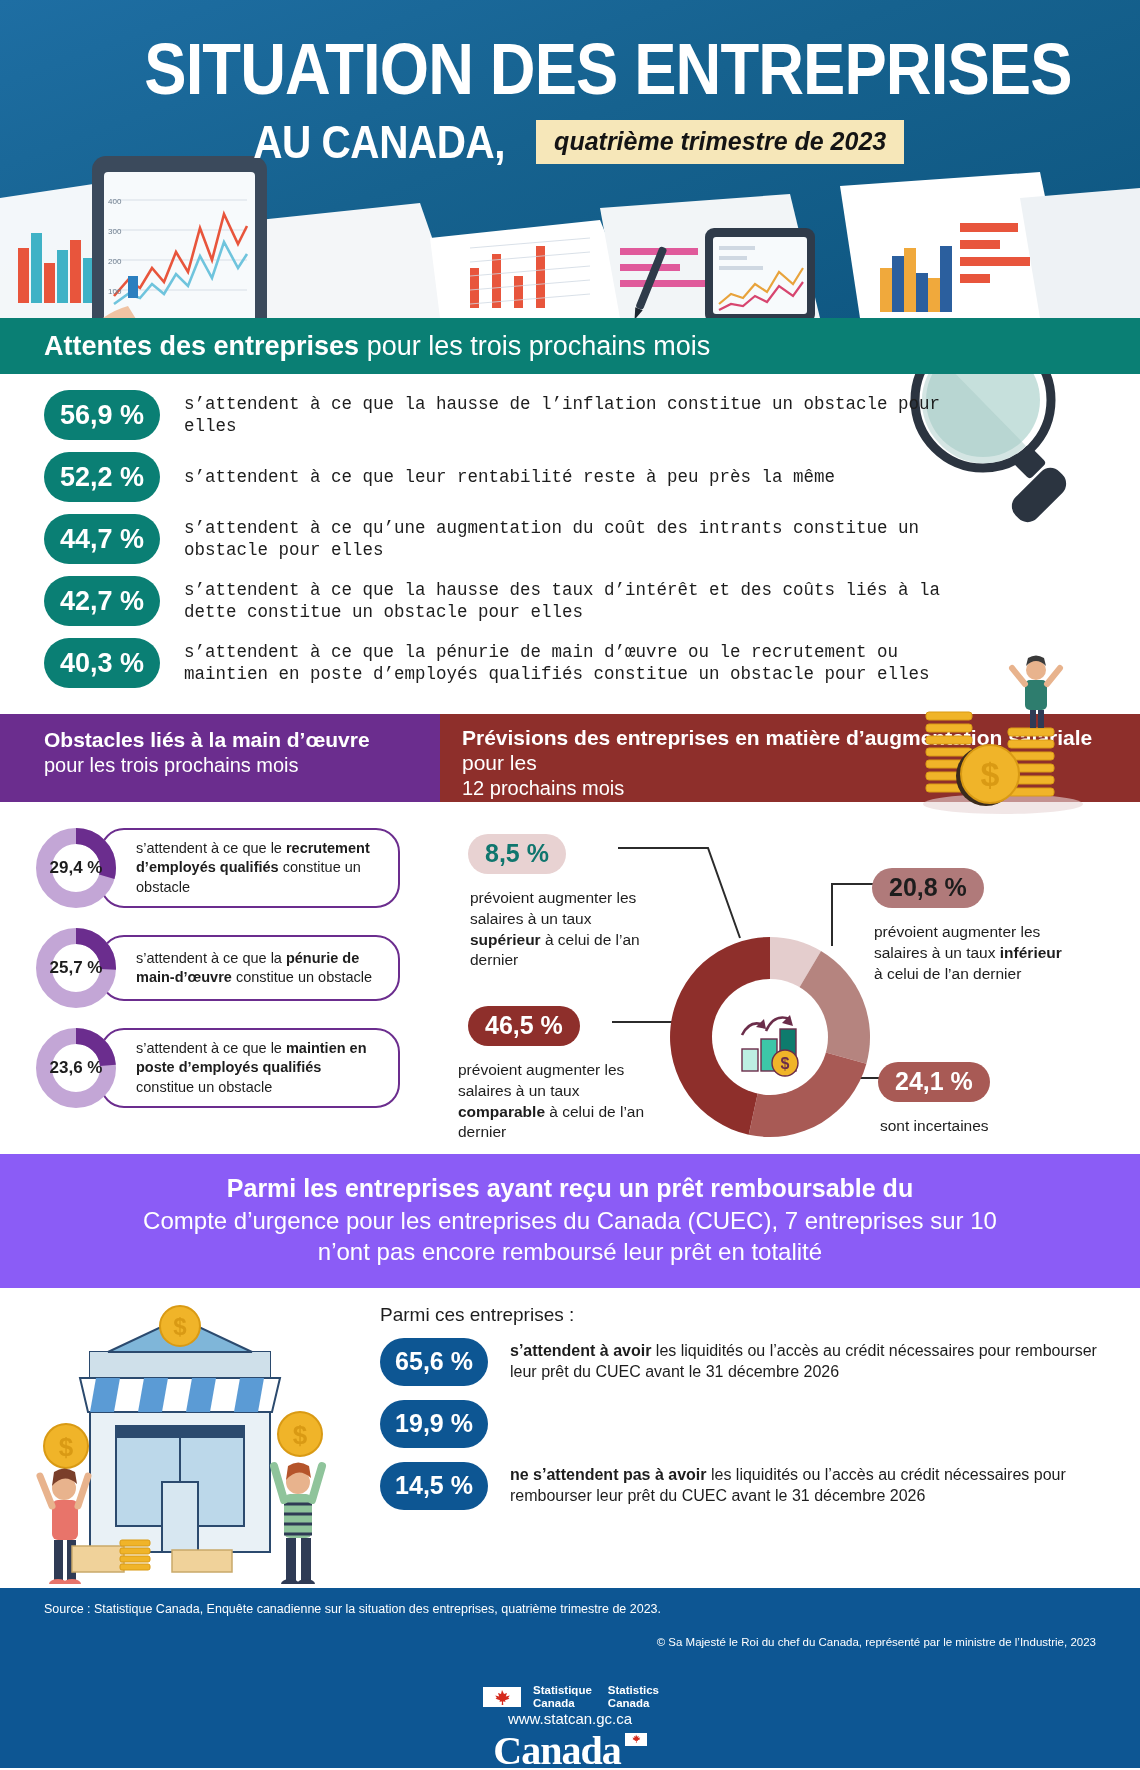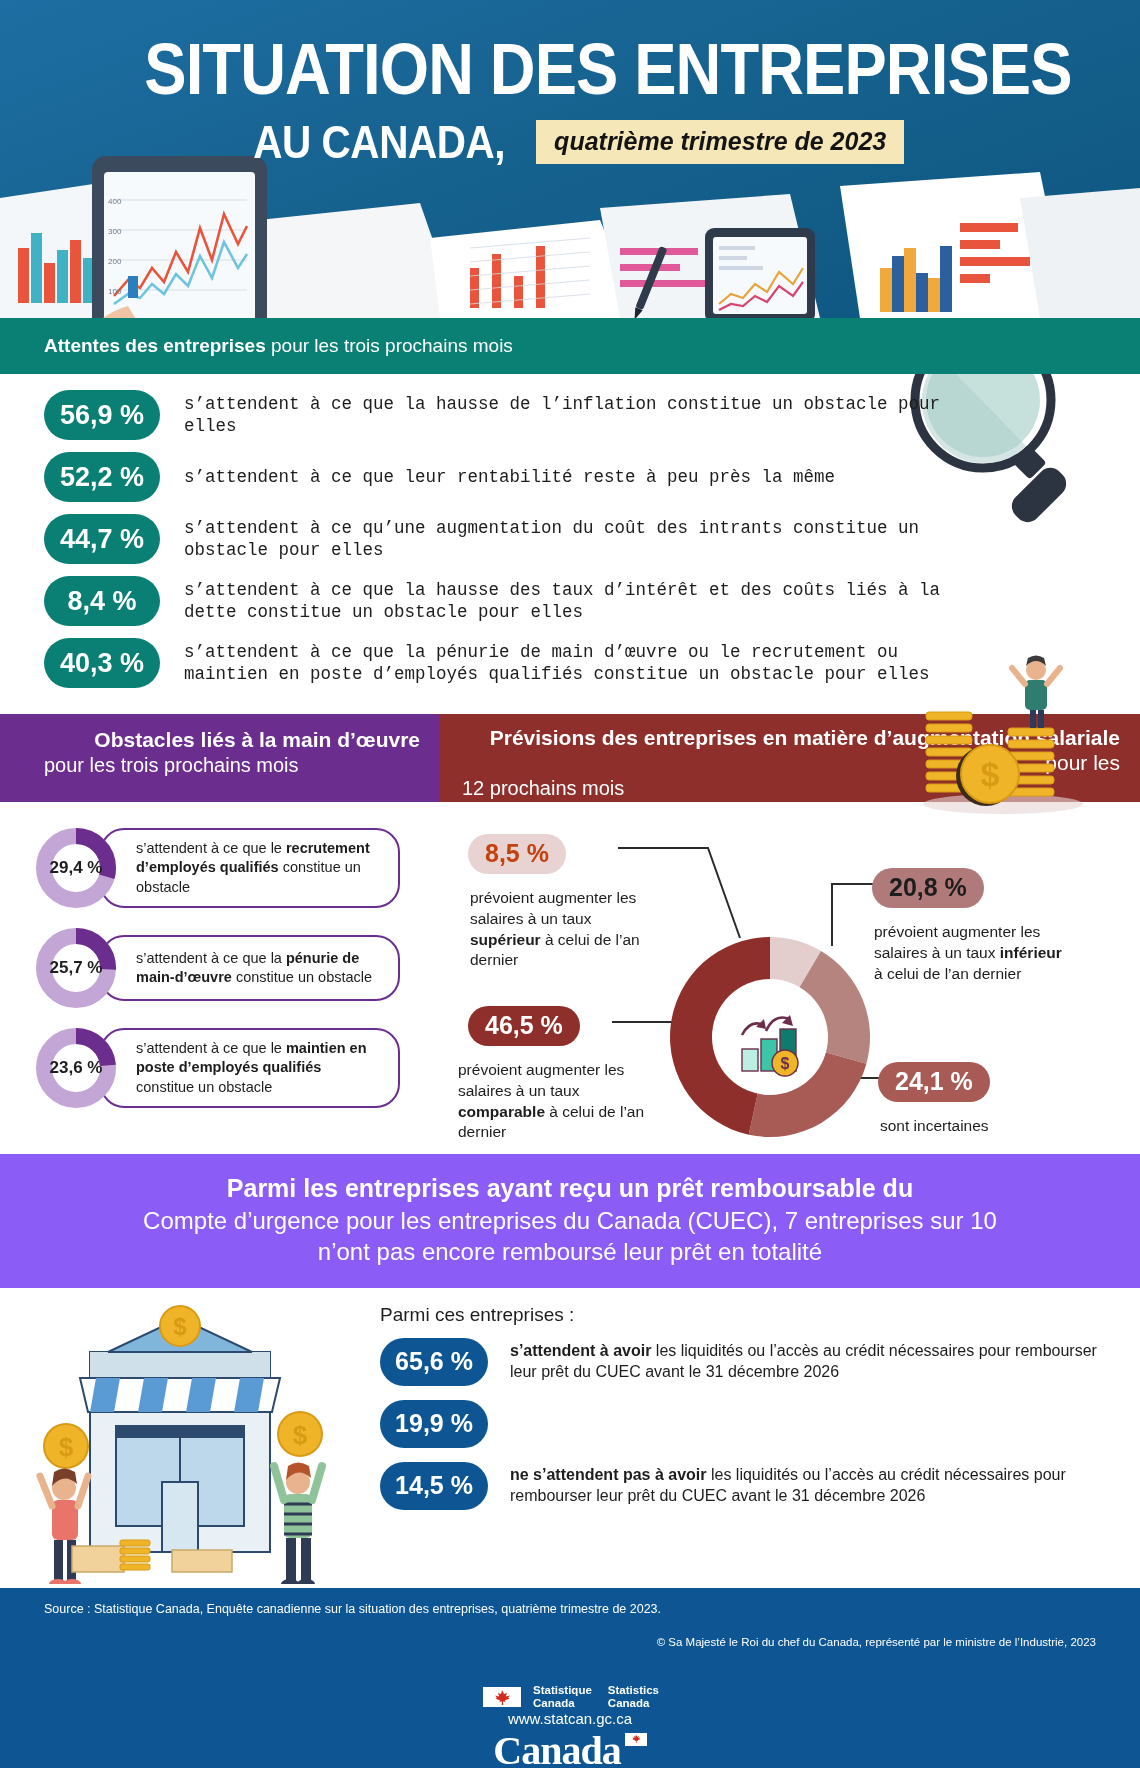--- a/index.html
+++ b/index.html
@@ -37,21 +37,21 @@
   }
   
   .desk { position: absolute; left: 0; bottom: 0; width: 100%; height: 190px; z-index: 2; }
 
   
   .band-teal {
     background: #0a7f74; color: #fff; height: 56px;
     display: flex; align-items: center; padding-left: 44px;
     position: relative; z-index: 6;
   }
-  .band-title { font-size: 19px; }
+  .band-title { font-size: 27px; }
   .band-title b { font-weight: bold; }
   .band-title span { font-weight: normal; }
 
   .sec1 { position: relative; padding: 16px 44px 14px 44px; background: #fff; }
   .stat-row { display: flex; align-items: center; margin-bottom: 12px; position: relative; z-index: 4; }
   .pill {
     min-width: 116px; height: 50px; border-radius: 25px; background: #0a7f74;
     color: #fff; font-weight: bold; font-size: 27px;
     display: flex; align-items: center; justify-content: center; flex: 0 0 auto;
     font-family: "Liberation Sans Narrow","Liberation Sans", sans-serif;
@@ -64,21 +64,21 @@
   
   .band2 { display: flex; width: 100%; height: 88px; position: relative; }
   .band-purple {
     width: 440px; background: #6b2d8e; color: #fff;
     padding: 14px 20px 0 44px; position: relative; z-index: 4;
   }
   .band-maroon {
     flex: 1; background: #8e2f2b; color: #fff;
     padding: 12px 20px 0 22px; position: relative; z-index: 3;
   }
-  .b2-l1 { font-size: 21px; font-weight: bold; line-height: 1.18; text-align: right; }
+  .b2-l1 { font-size: 21px; font-weight: bold; line-height: 1.18; }
   .b2-l1 .thin { font-weight: normal; }
   .b2-l2 { font-size: 20px; font-weight: normal; line-height: 1.2; }
 
   .coins { position: absolute; right: 42px; top: -60px; width: 190px; height: 160px; z-index: 6; }
 
   
   .sec2 { display: flex; background: #fff; position: relative; padding-top: 24px; height: 352px; }
   .col-left { width: 430px; padding-left: 34px; }
   .donut-row { display: flex; align-items: center; margin-bottom: 16px; position: relative; }
   .donut { width: 84px; height: 84px; flex: 0 0 auto; position: relative; z-index: 3; }
@@ -95,21 +95,21 @@
     font-family: "Liberation Sans Narrow","Liberation Sans", sans-serif;
   }
 
   .col-right { flex: 1; position: relative; }
 
   .tag {
     position: absolute; border-radius: 22px; padding: 7px 17px 8px 17px;
     font-weight: bold; font-size: 25px; line-height: 1;
     font-family: "Liberation Sans Narrow","Liberation Sans", sans-serif;
   }
-  .tag-85  { background: #e8d2d2; color: #c2410c; left: 38px;  top: 8px; }
+  .tag-85  { background: #e8d2d2; color: #0f766e; left: 38px;  top: 8px; }
   .tag-208 { background: #b07a7a; color: #1d1d1d; left: 442px; top: 42px; }
   .tag-465 { background: #8e2f2b; color: #fff;    left: 38px;  top: 180px; }
   .tag-241 { background: #a85a55; color: #fff;    left: 448px; top: 236px; }
 
   .tag-desc { position: absolute; font-size: 15.5px; line-height: 1.34; }
   .d-85  { left: 40px;  top: 62px;  width: 190px; }
   .d-208 { left: 444px; top: 96px;  width: 200px; }
   .d-465 { left: 28px;  top: 234px; width: 190px; }
   .d-241 { left: 450px; top: 290px; width: 190px; }
 
@@ -294,21 +294,21 @@
       </div>
       <div class="stat-row">
         <div class="pill">52,2 %</div>
         <div class="stat-text">s’attendent à ce que leur rentabilité reste à peu près la même</div>
       </div>
       <div class="stat-row">
         <div class="pill">44,7 %</div>
         <div class="stat-text">s’attendent à ce qu’une augmentation du coût des intrants constitue un obstacle pour elles</div>
       </div>
       <div class="stat-row">
-        <div class="pill">8,4 %</div>
+        <div class="pill">42,7 %</div>
         <div class="stat-text">s’attendent à ce que la hausse des taux d’intérêt et des coûts liés à la dette constitue un obstacle pour elles</div>
       </div>
       <div class="stat-row">
         <div class="pill">40,3 %</div>
         <div class="stat-text">s’attendent à ce que la pénurie de main d’œuvre ou le recrutement ou maintien en poste d’employés qualifiés constitue un obstacle pour elles</div>
       </div>
     </div>
   </div>
 
   <div class="band2">

